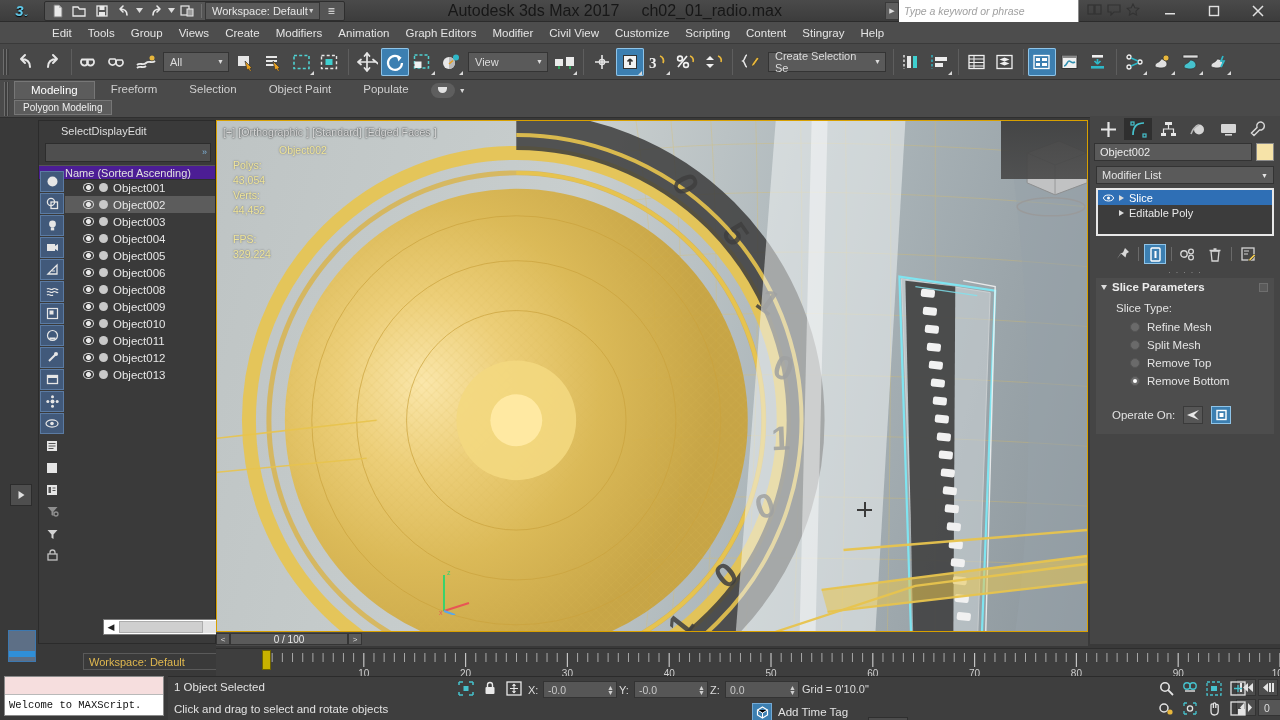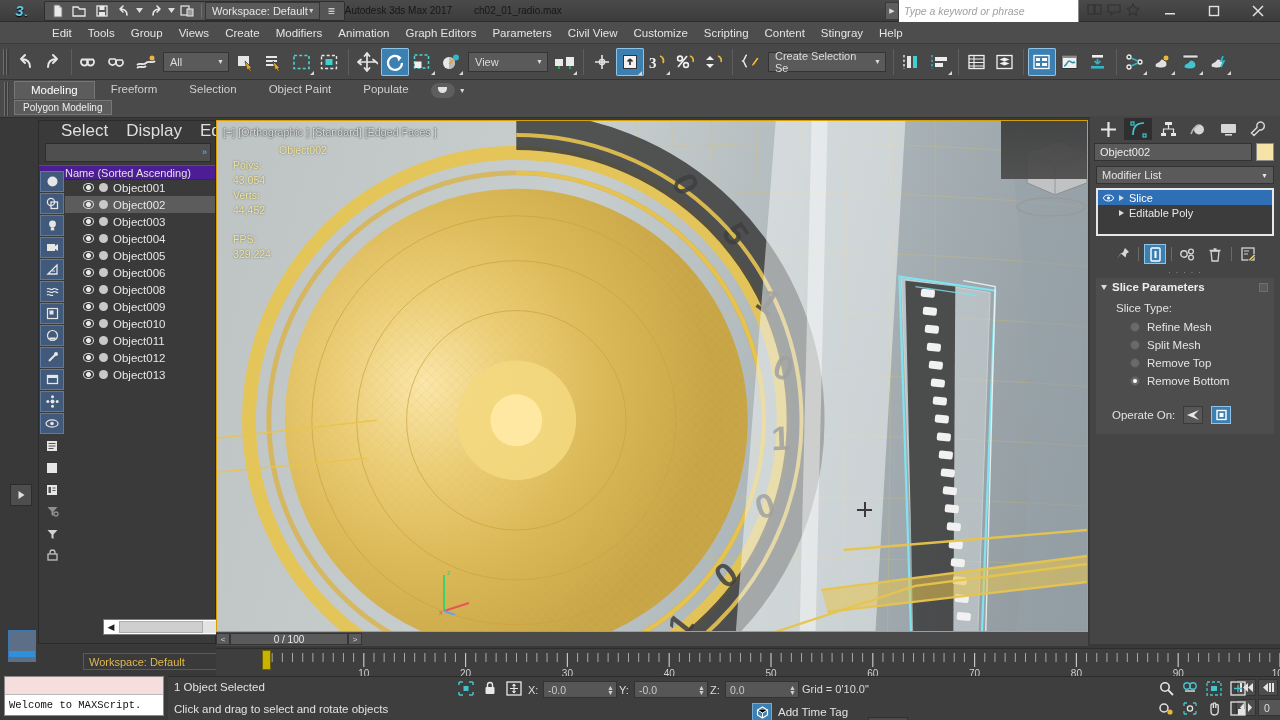--- a/index.html
+++ b/index.html
@@ -26,22 +26,22 @@
     font-style:italic;
   }
   .qat { display:flex; align-items:center; height:20px; gap:1px; padding:0 2px;
          background:#555; border:1px solid #2e2e2e; border-radius:2px; margin-left:2px;}
   .qbtn { width:21px; height:18px; display:flex; align-items:center;justify-content:center;
           color:#e8e8e8; font-size:12px; cursor:default;}
   .qsep { width:1px;height:14px;background:#717171; margin:0 2px;}
   .wsbox { height:18px; background:#5a5a5a; border:1px solid #363636; display:flex;
            align-items:center; padding:0 4px 0 6px; color:#e6e6e6; font-size:11px; min-width:112px;}
   .wsbox .car { margin-left:auto; font-size:7px; color:#cfcfcf; }
-  .tcenter { flex:1; display:flex; align-items:center; gap:22px;
-             color:#1b1b1b; font-size:10px; }
+  .tcenter { flex:1; display:flex; align-items:center; justify-content:center; gap:22px;
+             color:#1b1b1b; font-size:16px; }
   .tcenter span { color:#171717; }
   .searchwrap{ display:flex;align-items:center; height:18px; }
   .searchtri{ width:14px;height:18px; background:#5e5e5e; border:1px solid #3a3a3a;
               display:flex;align-items:center;justify-content:center; font-size:7px;color:#ddd;}
   .searchbox{ width:180px;height:34px;background:#fff;border:1px solid #8a8a8a;border-left:none;
               display:flex;align-items:center;padding:8px 5px;color:#a0a0a0;font-style:italic;font-size:10.5px;}
   .ticons{ display:flex;align-items:center;gap:5px; padding:0 8px; color:#333; font-size:13px;}
   .winbtns{ display:flex; height:22px; }
   .winbtn{ width:44px;height:22px;display:flex;align-items:center;justify-content:center;
            color:#2a2a2a; font-size:13px; }
@@ -87,22 +87,22 @@
             background:repeating-linear-gradient(90deg,#6e6e6e 0 1px,#3f3f3f 1px 3px);}
   .ribpill{ width:24px;height:15px;background:#5e5e5e;border-radius:8px;display:flex;
             align-items:center;justify-content:center; }
   .ribpill i{ display:block;width:9px;height:6px;background:#e2e2e2;border-radius:0 0 5px 5px;}
 
   
   .explorer{
     position:absolute; left:38px; top:120px; width:178px; height:524px;
     background:#3a3a3a; border:1px solid #2b2b2b;
   }
-  .expmenu{ height:20px; display:flex; align-items:center; gap:18px; padding-left:22px;
-            color:#dedede; font-size:17px; }
+  .expmenu{ height:20px; display:flex; align-items:center; padding-left:22px;
+            color:#dedede; font-size:11px; }
   .expsearch{ margin:2px 4px 3px 6px; height:19px; background:#4f4f4f; border:1px solid #2d2d2d;}
   .exparrow{ position:absolute; right:8px; top:26px; color:#7fb2d8; font-size:9px;}
   .exphdr{ height:15px; background:#4c1d95; border-top:1px solid #555; border-bottom:1px solid #2e2e2e;
            display:flex; align-items:center; padding-left:26px; color:#e0e0e0; font-size:11px;}
   .objlist{ position:absolute; left:26px; top:58px; right:0; }
   .objrow{ height:17px; display:flex; align-items:center; gap:5px; padding-left:18px;
            font-size:11.5px; color:#e6e6e6; }
   .objrow.sel{ background:#5c5c5c; }
   .eye{ width:11px;height:9px; position:relative;}
   .eye:before{ content:""; position:absolute; inset:0;
@@ -355,21 +355,21 @@
 
   <div class="menubar">
     <div class="mi">Edit</div>
     <div class="mi">Tools</div>
     <div class="mi">Group</div>
     <div class="mi">Views</div>
     <div class="mi">Create</div>
     <div class="mi">Modifiers</div>
     <div class="mi">Animation</div>
     <div class="mi">Graph Editors</div>
-    <div class="mi">Parameters</div>
+    <div class="mi">Modifier</div>
     <div class="mi">Civil View</div>
     <div class="mi">Customize</div>
     <div class="mi">Scripting</div>
     <div class="mi">Content</div>
     <div class="mi">Stingray</div>
     <div class="mi">Help</div>
   </div>
 
   <div class="maintb">
     <div class="grip"></div>

